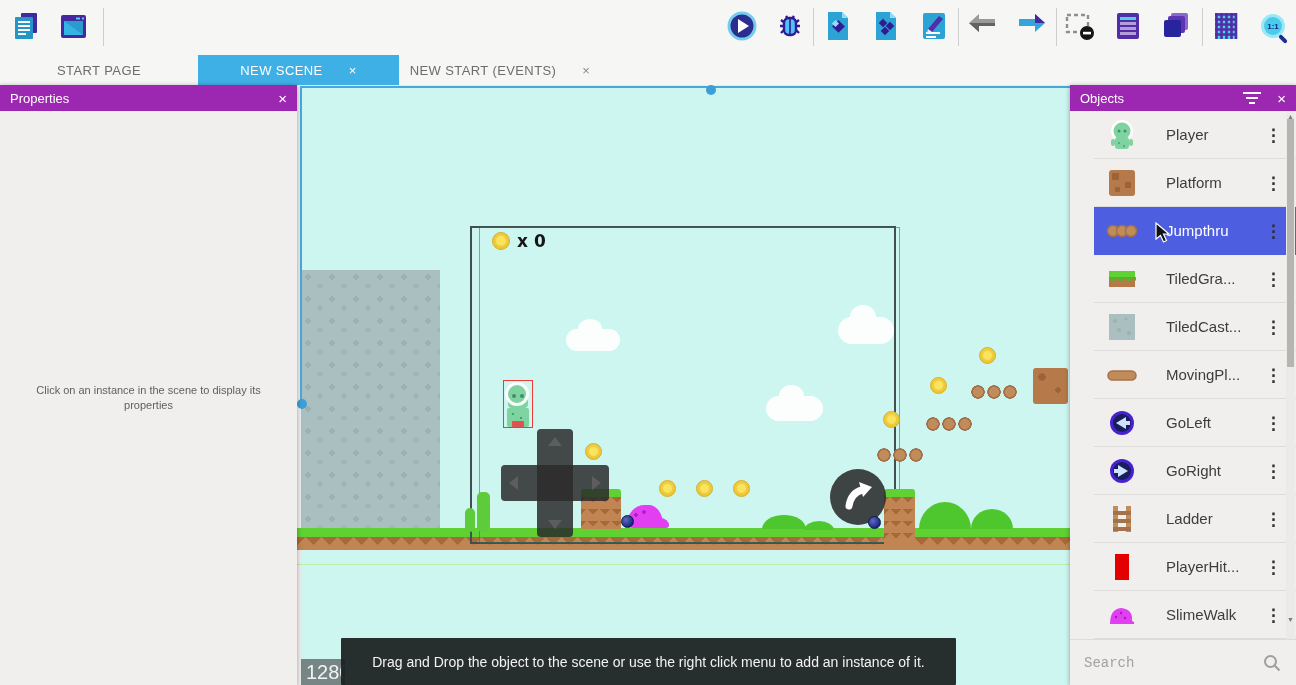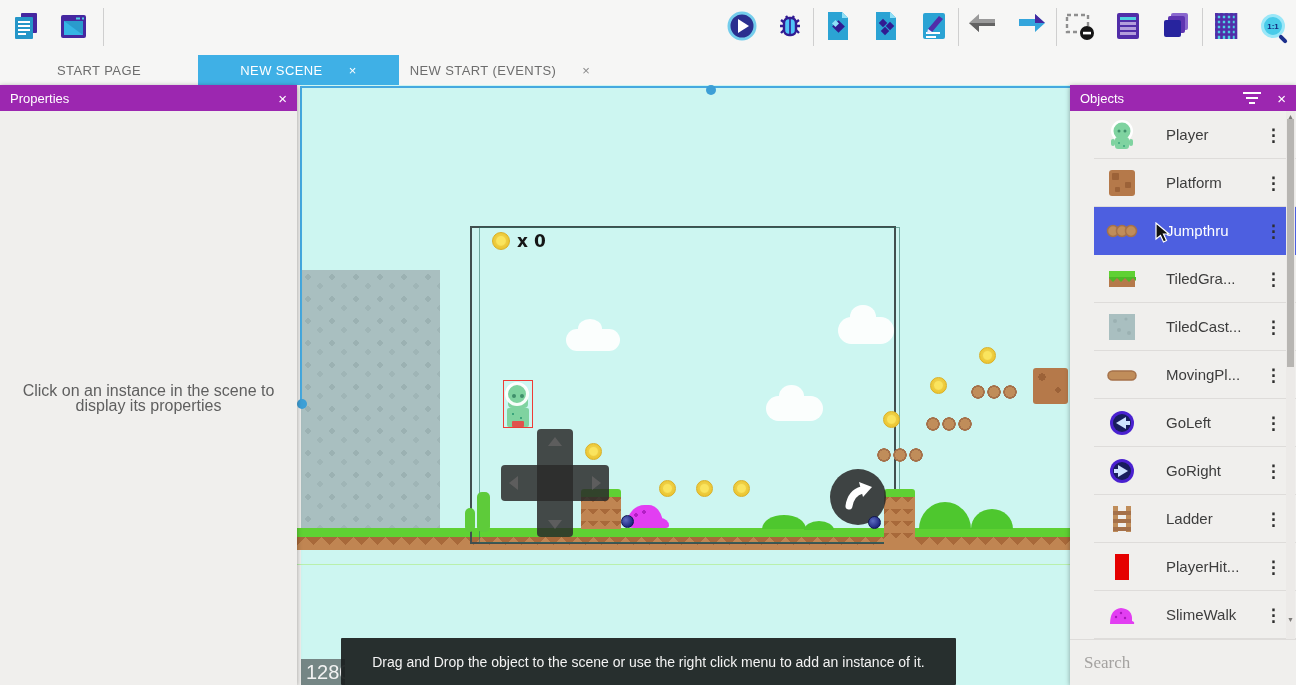--- a/index.html
+++ b/index.html
@@ -23,41 +23,41 @@
   .tab.active .close { color:#ffffff; }
 
   
   .panel { position:absolute; top:85px; bottom:0; background:#f0efed; z-index:20; box-shadow:0 1px 5px rgba(0,0,0,.35); }
   .panel-header { height:26px; background:#9c27b0; color:#fff; display:flex; align-items:center; padding:0 10px; font-size:13px; }
   .panel-header .title { flex:0 0 auto; }
   .panel-header .spacer { flex:1; }
   .px { color:#fff; font-size:15px; cursor:pointer; line-height:1; }
 
   .props { left:0; width:297px; }
-  .props-msg { margin:272px 14px 16px; text-align:center; font-size:16px; line-height:15px; color:#5f5f5f; }
+  .props-msg { margin:272px 14px 16px; text-align:center; font-size:11px; line-height:15px; color:#5f5f5f; }
 
   .objects { left:1070px; width:226px; }
   .filter-icon { width:18px; height:12px; position:relative; margin-right:16px; cursor:pointer; }
   .filter-icon i { position:absolute; left:50%; transform:translateX(-50%); height:2px; background:#fff; display:block; }
   .filter-icon i:nth-child(1){ top:0; width:18px; } .filter-icon i:nth-child(2){ top:5px; width:12px; } .filter-icon i:nth-child(3){ top:10px; width:6px; }
 
   .obj-list { position:absolute; top:26px; left:0; right:0;margin-left:24px; }
   .obj-row { position:relative; height:48px; border-bottom:1px solid #dedcda; display:flex; align-items:center; cursor:pointer; }
   .obj-row .obj-icon { position:absolute; left:12px; top:8px; width:32px; height:32px; }
   .obj-row .obj-label { position:absolute; left:72px; font-size:15px; color:#3d3d3d; }
   .obj-row .kebab { position:absolute; right:14px; top:50%; transform:translateY(-50%); font-size:17px; font-weight:bold; color:#2e2e2e; cursor:pointer; }
   .obj-row.selected { background:#4d5fe0; border-bottom-color:#4d5fe0; }
   .obj-row.selected .obj-label { color:#ffffff; }
 
   .scrollbar { position:absolute; right:1px; top:26px; height:528px; width:9px; background:#eceae8; }
   .sb-thumb { position:absolute; left:1px; top:8px; width:7px; height:248px; background:#b7b5b2; cursor:pointer; }
   .sb-arrow { position:absolute; left:0; width:9px; font-size:7px; color:#7c7a78; text-align:center; }
 
   .search-row { position:absolute; left:0; right:0; top:554px; height:46px; border-top:1px solid #dedcda; display:flex; align-items:center; padding:0 14px; }
-  .search-row input { flex:1; border:0; outline:0; background:transparent; font-size:17px; color:#4d7c0f; font-family:Liberation Serif, serif; }
+  .search-row input { flex:1; border:0; outline:0; background:transparent; font-size:14px; color:#4d7c0f; font-family:Liberation Mono, monospace; }
   .search-row input::placeholder { color:#a4a2a0; }
 
   
   .scene { position:absolute; left:297px; top:85px; width:773px; height:600px; background:#cdf6f1; overflow:hidden; z-index:1; }
   .scene .left-gap { position:absolute; left:0; top:0; width:4px; height:600px; background:#f0efed; }
   .guide-h { position:absolute; left:3px; top:1px; width:770px; height:2px; background:#45a9e0; }
   .guide-v { position:absolute; left:3px; top:1px; width:2px; height:318px; background:#45a9e0; }
   .guide-dot { position:absolute; width:10px; height:10px; border-radius:50%; background:#3d9fd6; }
 
   .castle-wall { position:absolute; left:4px; top:185px; width:139px; height:260px; background-color:#a9bfc0;

